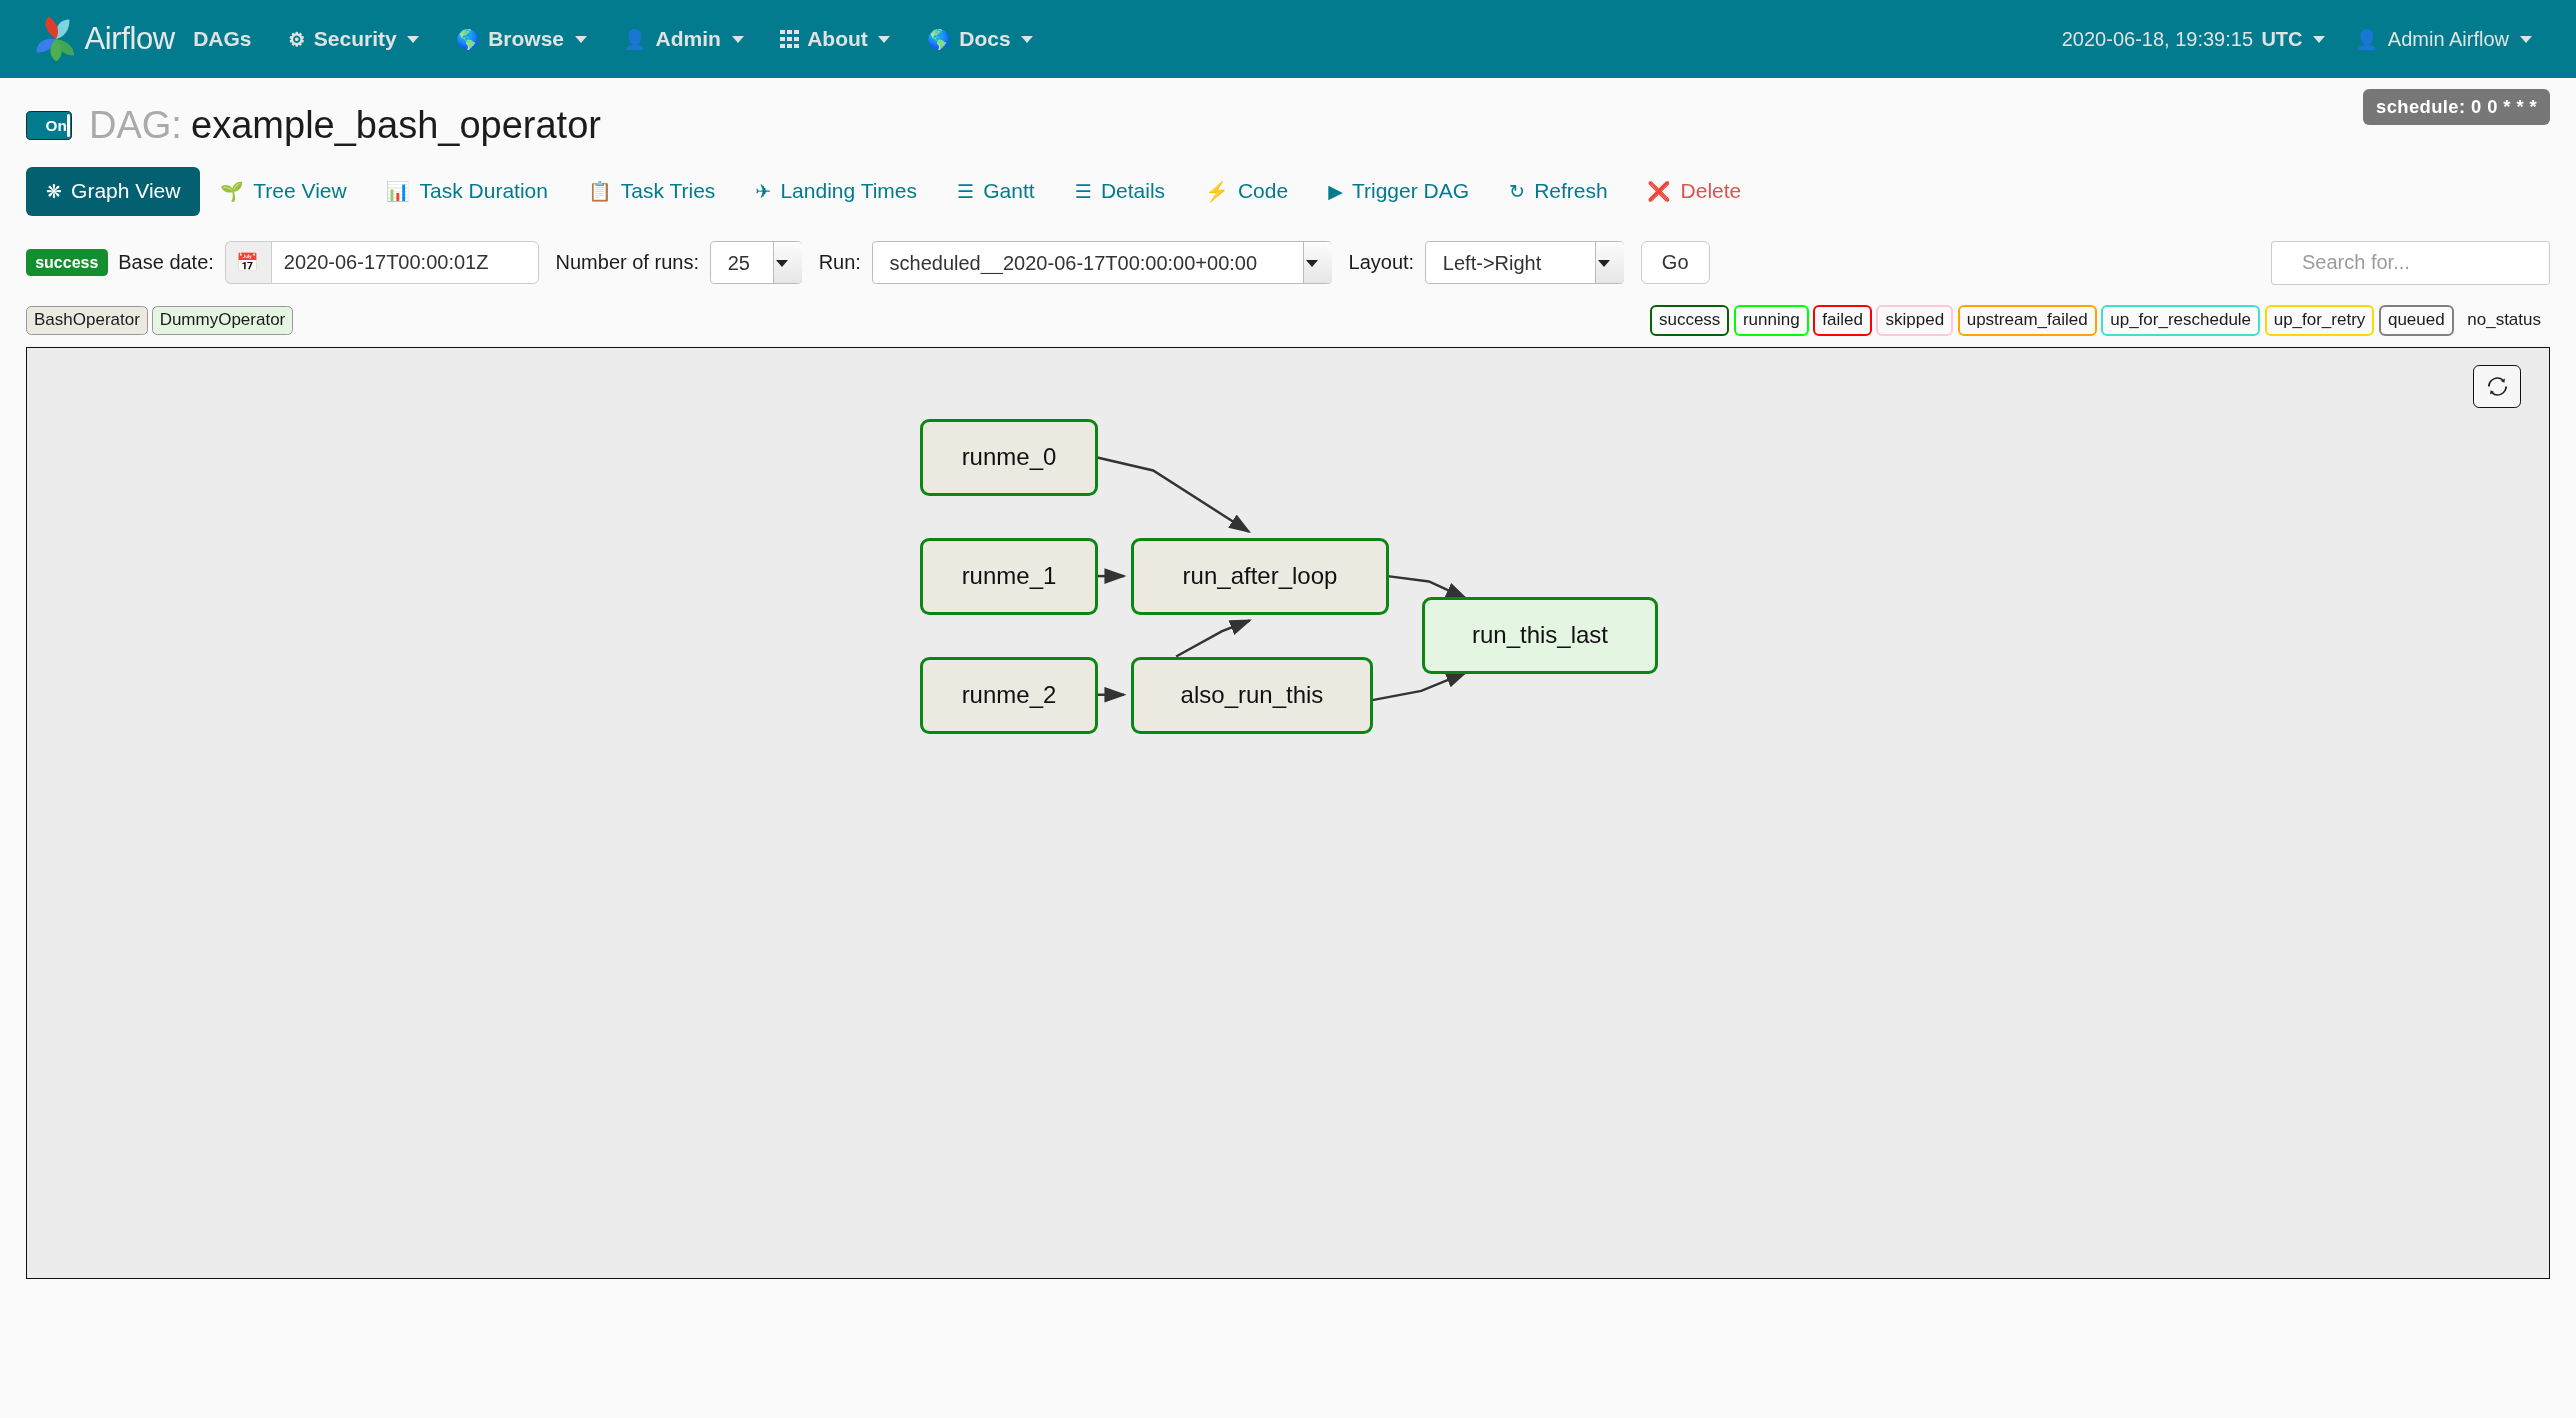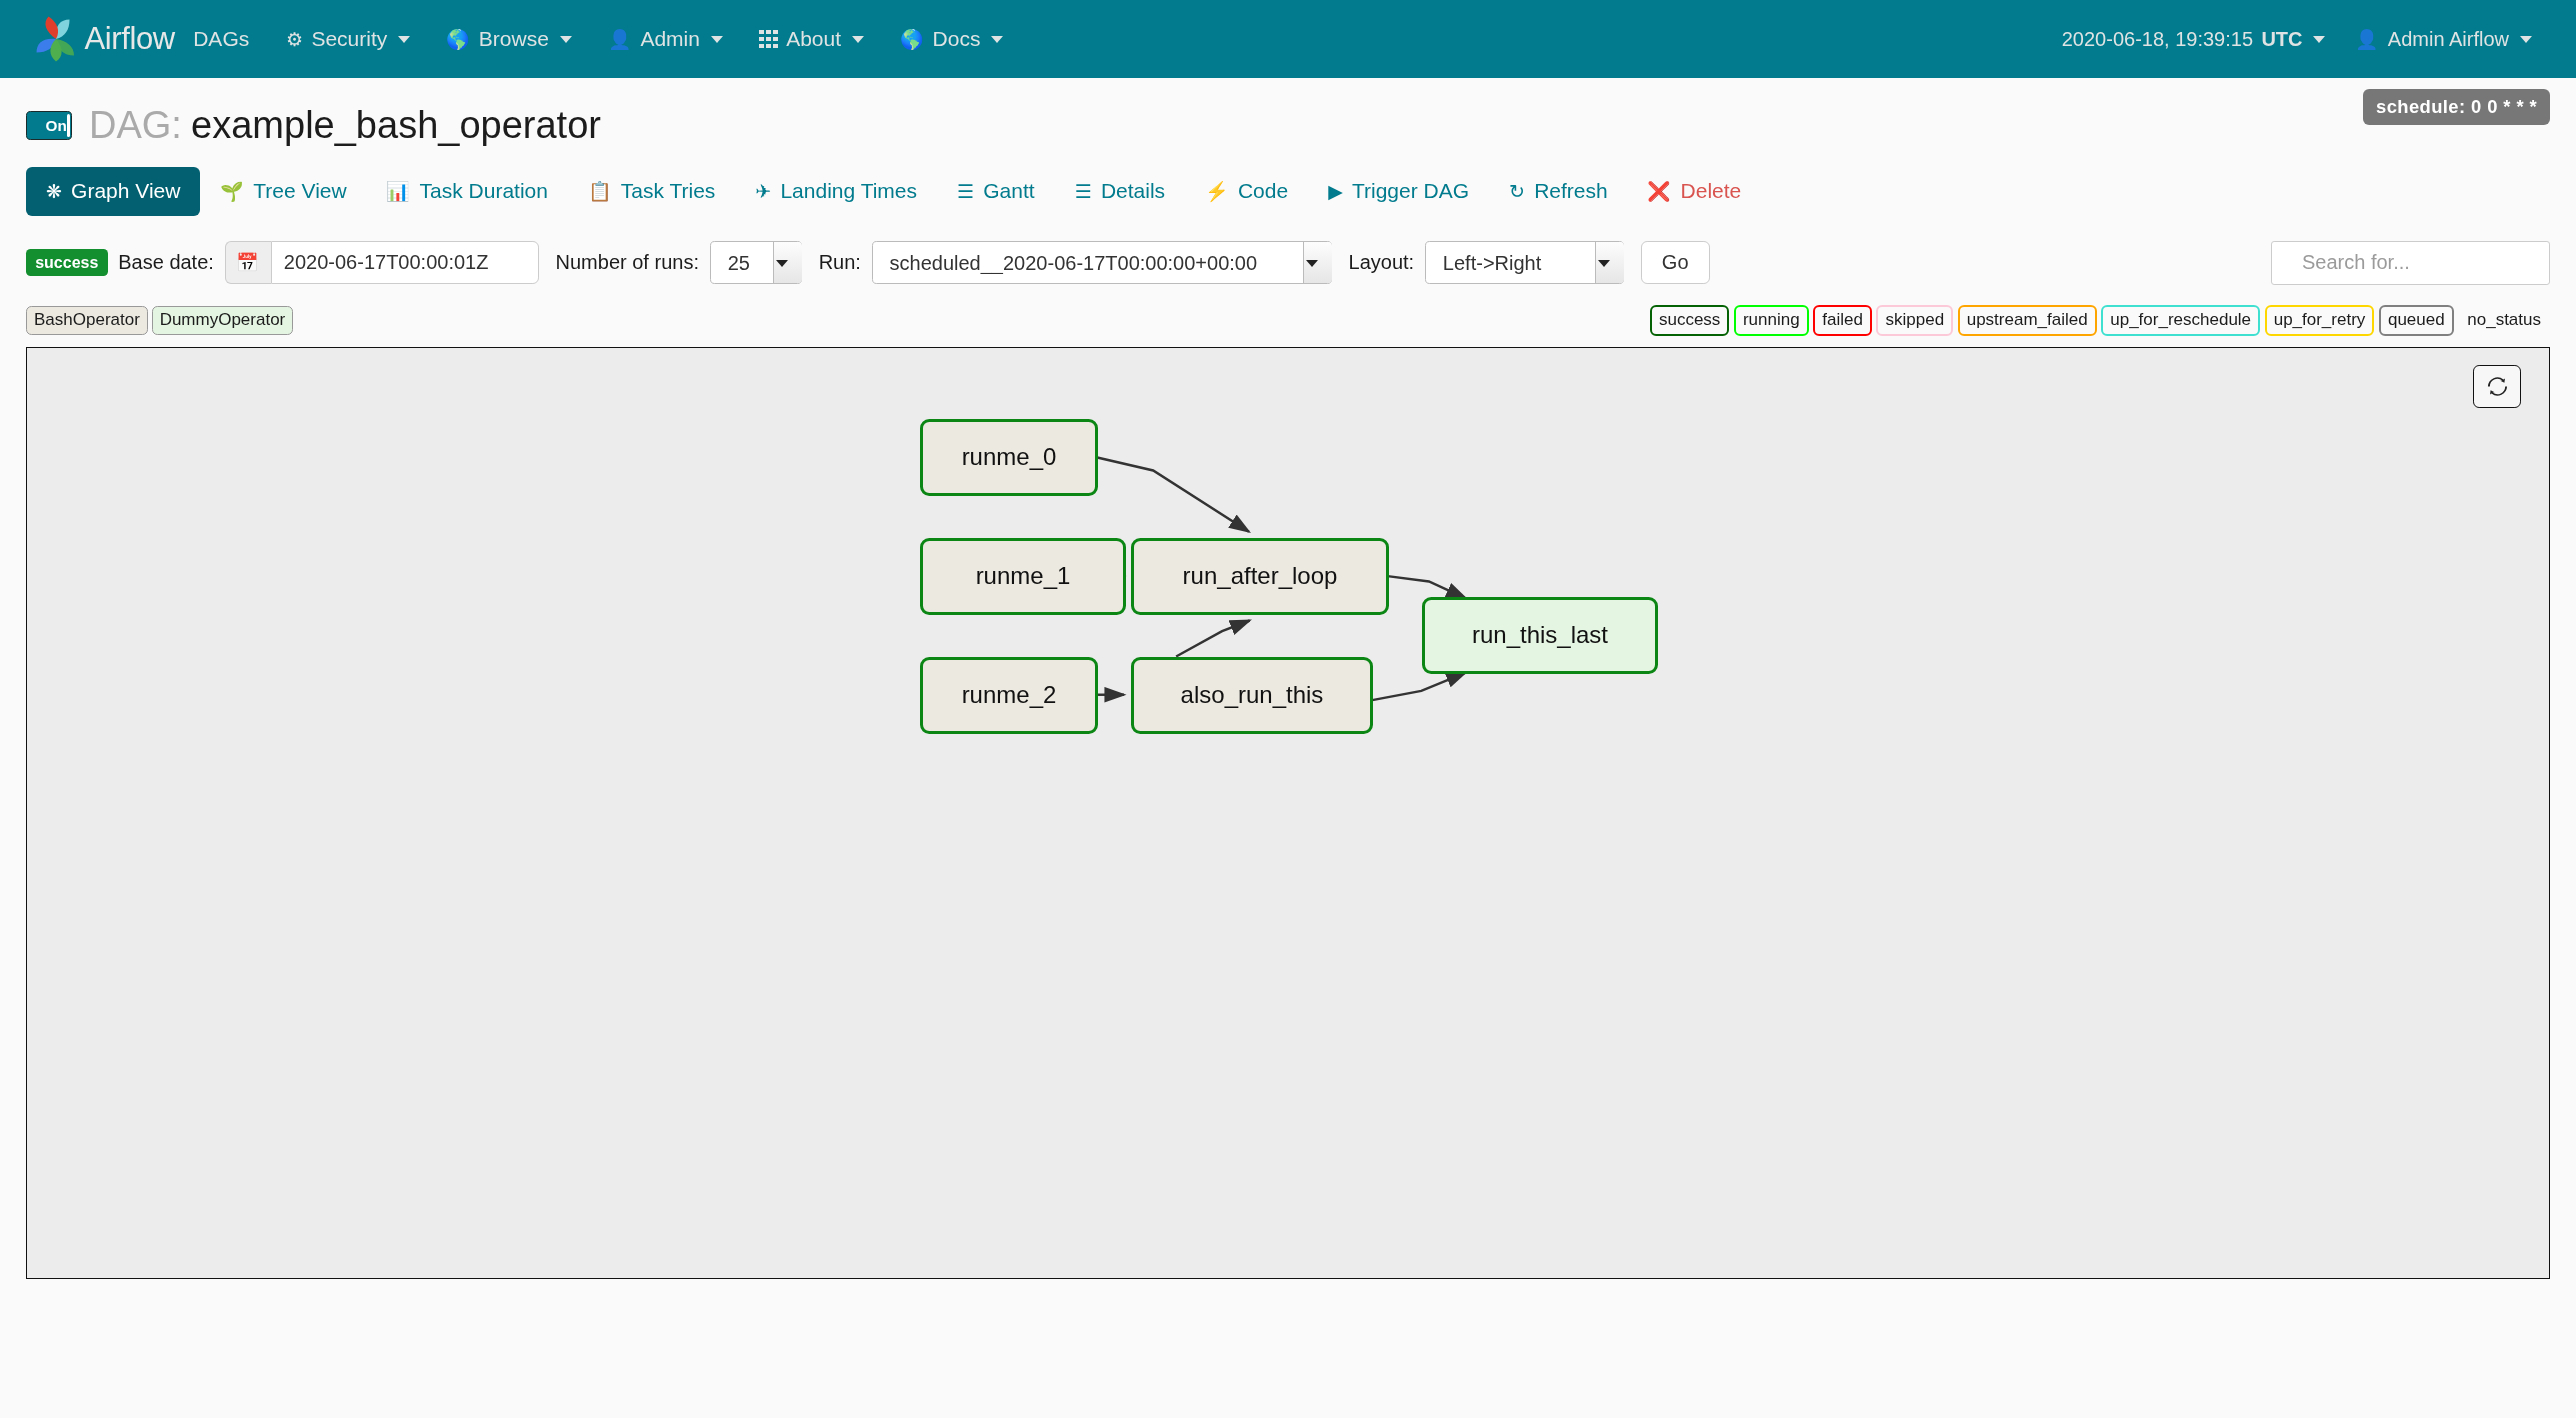--- a/index.html
+++ b/index.html
@@ -24,21 +24,21 @@
     display: flex;
     align-items: center;
     gap: 4.6px;
   }
   .pinwheel { width: 48px; height: 48px; display: block; }
   .brand-text {
     color: #e8e8e8;
     font-size: 31px;
     letter-spacing: -0.4px;
   }
-  .nav-items { display: flex; align-items: center; }
+  .nav-items { display: flex; align-items: center; font-weight: bold; }
   .nav-item {
     color: #dfe3e3;
     font-size: 21px;
     padding: 0 18.4px;
     display: flex;
     align-items: center;
     gap: 8.4px;
     cursor: pointer;
     white-space: nowrap;
   }
@@ -534,21 +534,21 @@
       <path d="M1500,403 L1560,370 L1596,356" stroke="#333" stroke-width="3.2" fill="none" marker-end="url(#ah)"></path>
 
       <path d="M1776,298 L1830,305 L1878,327" stroke="#333" stroke-width="3.2" fill="none" marker-end="url(#ah)"></path>
 
       <path d="M1756,460 L1820,448 L1878,424" stroke="#333" stroke-width="3.2" fill="none" marker-end="url(#ah)"></path>
     </svg>
 
     <div class="node" style="left:893px; top:71px; width:178px; height:77px;">
       <span>runme_0</span>
     </div>
-    <div class="node" style="left:893px; top:190px; width:206px; height:77px;">
+    <div class="node" style="left:893px; top:190px; width:178px; height:77px;">
       <span>runme_1</span>
     </div>
     <div class="node" style="left:893px; top:309px; width:178px; height:77px;">
       <span>runme_2</span>
     </div>
     <div class="node" style="left:1104px; top:309px; width:242px; height:77px;">
       <span>also_run_this</span>
     </div>
     <div class="node" style="left:1104px; top:190px; width:258px; height:77px;">
       <span>run_after_loop</span>

